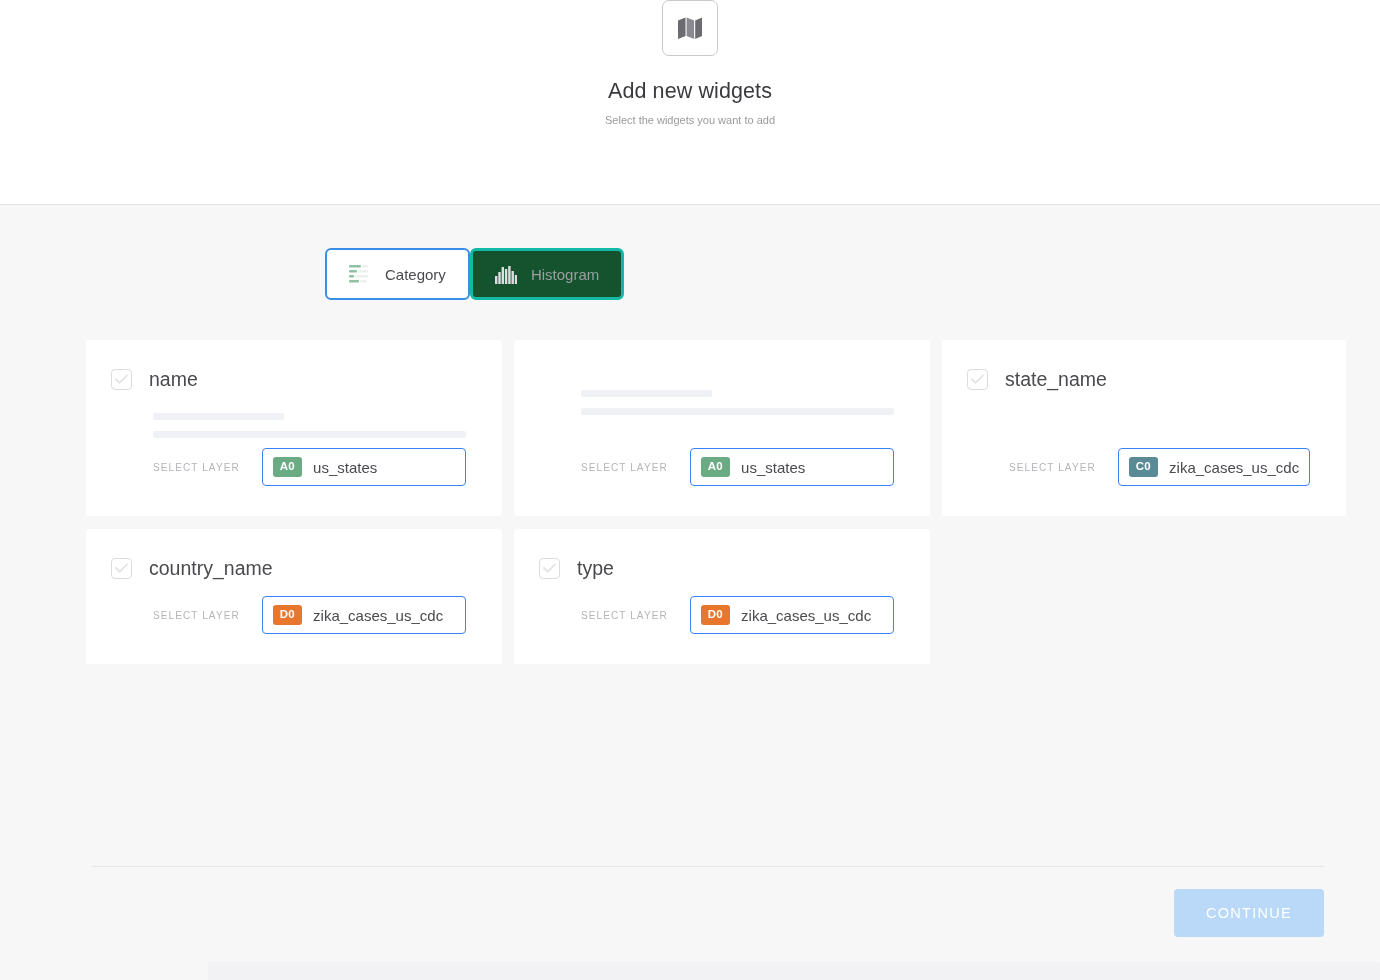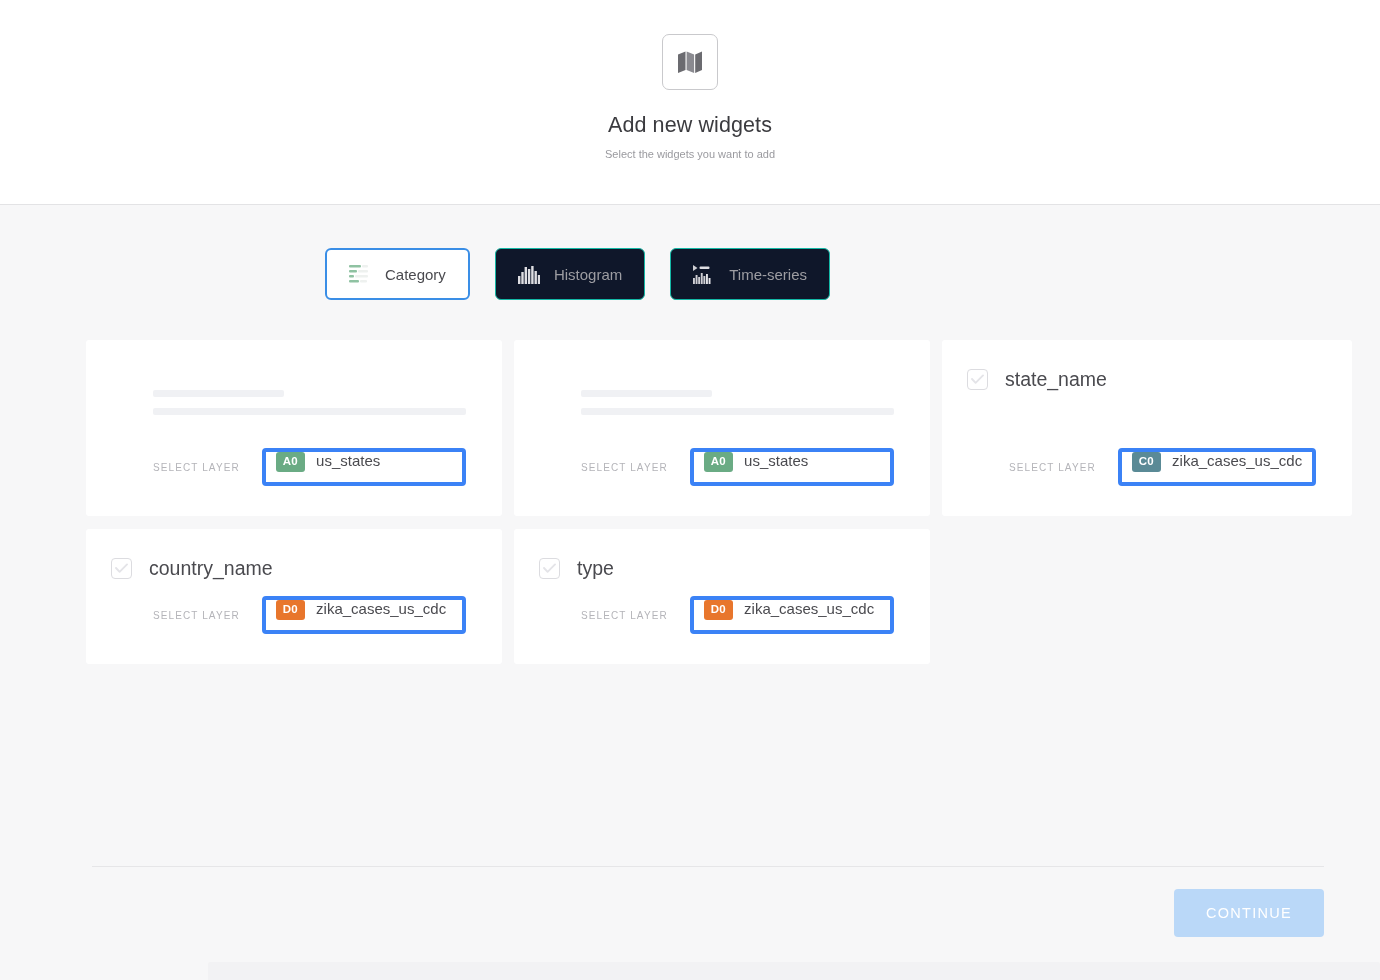--- a/index.html
+++ b/index.html
@@ -11,21 +11,20 @@
   }
 
   
   .header {
     background: #ffffff;
     height: 205px;
     border-bottom: 1px solid #e3e3e5;
     display: flex;
     flex-direction: column;
     align-items: center;
-    padding-top: 34px;
   }
   .map-icon-box {
     width: 56px; height: 56px;
     border: 1px solid #c9c9cc;
     border-radius: 7px;
     display: flex; align-items: center; justify-content: center;
   }
   .map-icon-box svg { display: block; }
   .header-title {
     margin-top: 23px;
@@ -37,28 +36,28 @@
   .header-sub {
     margin-top: 10px;
     font-size: 11px;
     color: #9a9a9f;
     font-weight: 400;
   }
 
   
   .tabs {
     display: flex;
-    gap: 25px;
+    gap: 0;
     padding: 43px 0 0 325px;
   }
   .tab {
     height: 52px;
     border-radius: 6px;
-    background: #0f172a;
-    border: 1px solid #14b8a6;
+    background: #14532d;
+    border: 3px solid #14b8a6;
     display: flex;
     align-items: center;
     padding: 0 22px;
     gap: 14px;
     cursor: pointer;
   }
   .tab.active {
     background: #ffffff;
     border: 2px solid #3a8ee6;
   }
@@ -121,25 +120,25 @@
   }
   .layer-label {
     font-size: 10px;
     letter-spacing: 1.1px;
     color: #b4b4b9;
     white-space: nowrap;
   }
   .select-layer {
     flex: 1;
     height: 38px;
-    border: 4px solid #3b82f6;
+    border: 1px solid #3b82f6;
     border-radius: 4px;
     background: #fff;
     display: flex;
-    align-items: flex-start;
+    align-items: center;
     padding: 0 10px;
     gap: 11px;
     cursor: pointer;
   }
   .badge {
     color: #fff;
     font-size: 11.5px;
     font-weight: 700;
     border-radius: 3px;
     padding: 4px 7px;
@@ -230,41 +229,33 @@
         <rect x="9.9" y="5" width="2.4" height="15" fill="#dedee2"></rect>
         <rect x="13.2" y="2" width="2.4" height="18" fill="#dedee2"></rect>
         <rect x="16.5" y="7" width="2.4" height="13" fill="#dedee2"></rect>
         <rect x="19.8" y="11" width="2.2" height="9" fill="#dedee2"></rect>
       </svg>
     </span>
     <span class="tab-label">Histogram</span>
   </div>
 
 
-  <div class="tab">
-    <span class="tab-icon">
-      <svg width="22" height="20" viewBox="0 0 22 20" aria-hidden="true">
-        <path d="M0 1 L0 7 L4.5 4 Z" fill="#cfcfd4"></path>
-        <rect x="6.5" y="2.4" width="10" height="2.6" rx="1" fill="#dedee2"></rect>
-        <rect x="0" y="14" width="1.9" height="6" fill="#cfcfd4"></rect>
-        <rect x="2.6" y="11" width="1.9" height="9" fill="#cfcfd4"></rect>
-        <rect x="5.2" y="13" width="1.9" height="7" fill="#cfcfd4"></rect>
-        <rect x="7.8" y="9" width="1.9" height="11" fill="#cfcfd4"></rect>
-        <rect x="10.4" y="12" width="1.9" height="8" fill="#cfcfd4"></rect>
-        <rect x="13" y="10" width="1.9" height="10" fill="#e4e4e8"></rect>
-        <rect x="15.6" y="14" width="1.9" height="6" fill="#e4e4e8"></rect>
-      </svg>
-    </span>
-    <span class="tab-label">Time-series</span>
-  </div>
 </div>
 
 <div class="grid">
 
   <div class="card">
+    <div class="card-head">
+      <span class="checkbox">
+        <svg width="13" height="11" viewBox="0 0 13 11" aria-hidden="true">
+          <path d="M1 5 L4.6 8.8 L12 1.4" stroke="#e4e4e8" stroke-width="1.9" fill="none" stroke-linecap="round" stroke-linejoin="round"></path>
+        </svg>
+      </span>
+      <span class="card-title">name</span>
+    </div>
     <div class="skeletons">
       <div class="sk a"></div>
       <div class="sk b"></div>
     </div>
     <div class="layer-row">
       <span class="layer-label">SELECT LAYER</span>
       <div class="select-layer">
         <span class="badge" style="background: rgb(106, 171, 132);">A0</span>
         <span class="layer-name">us_states</span>
       </div>

